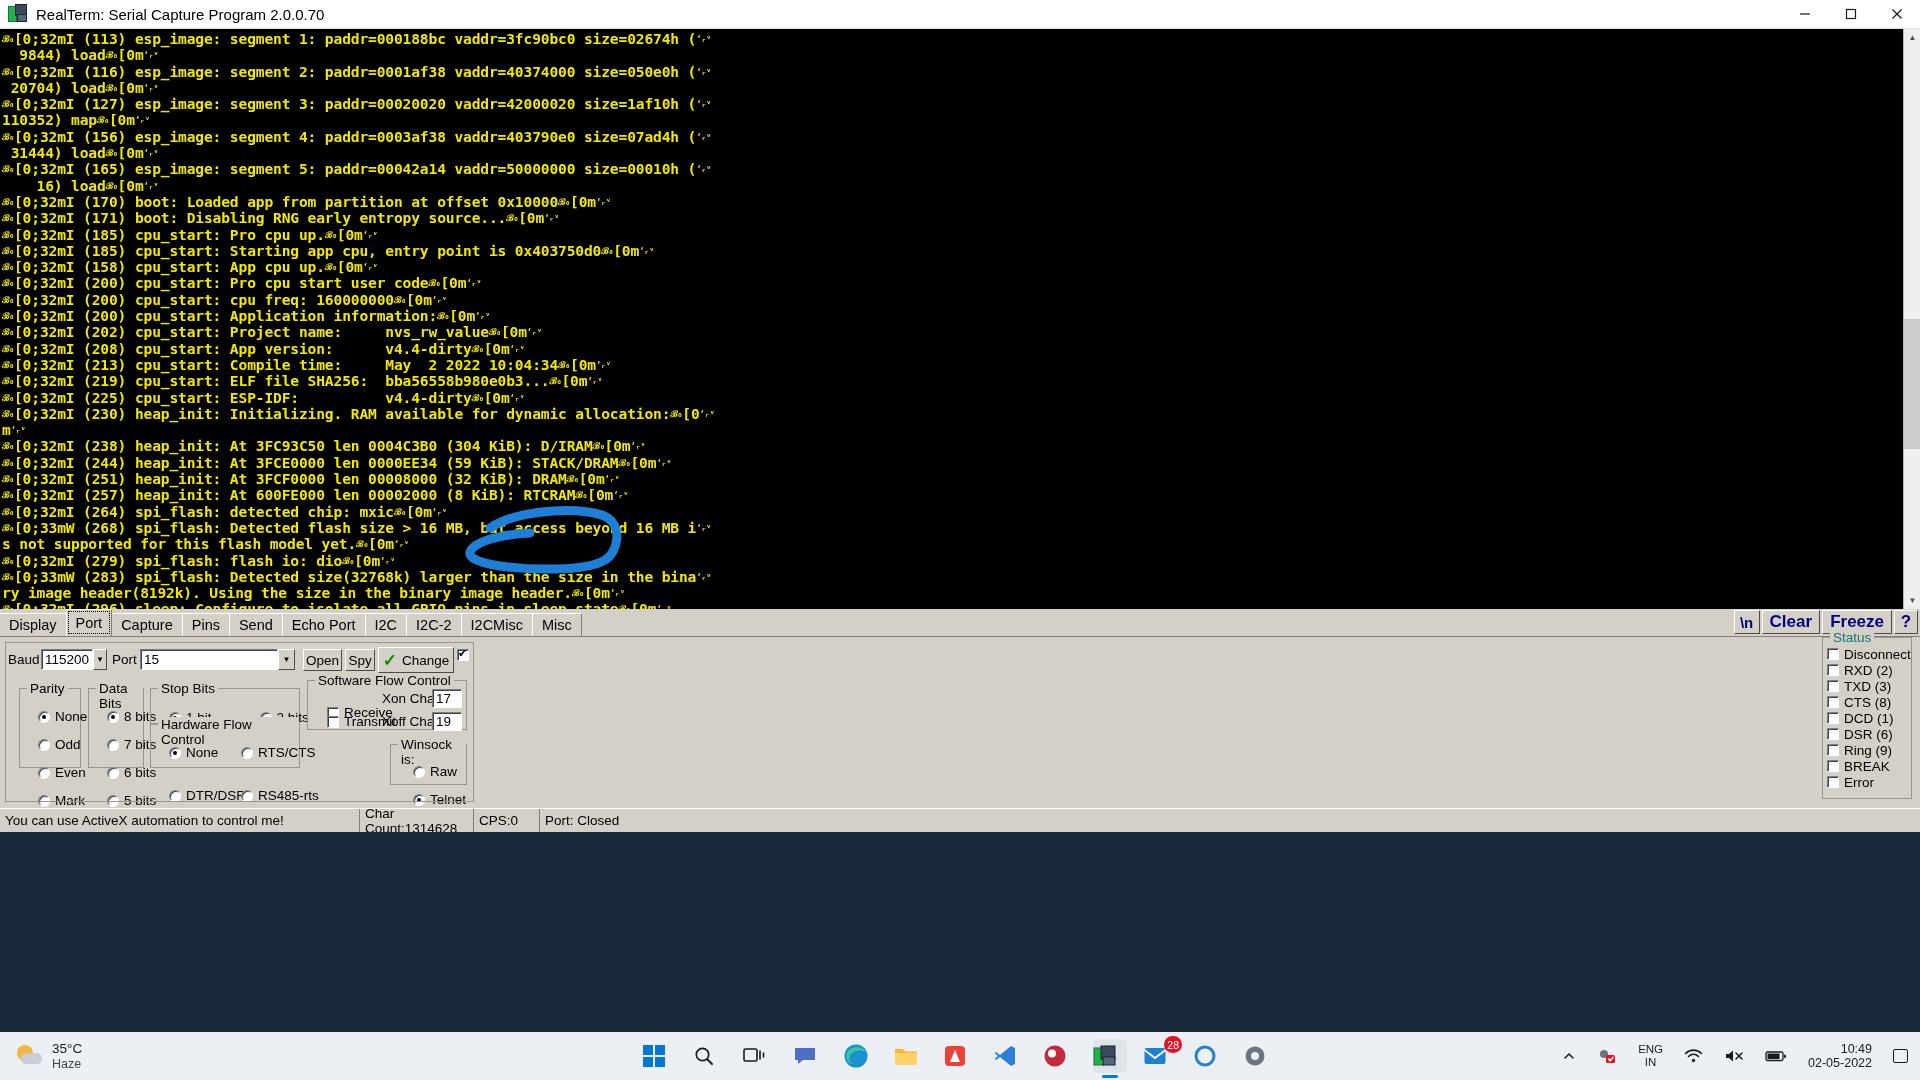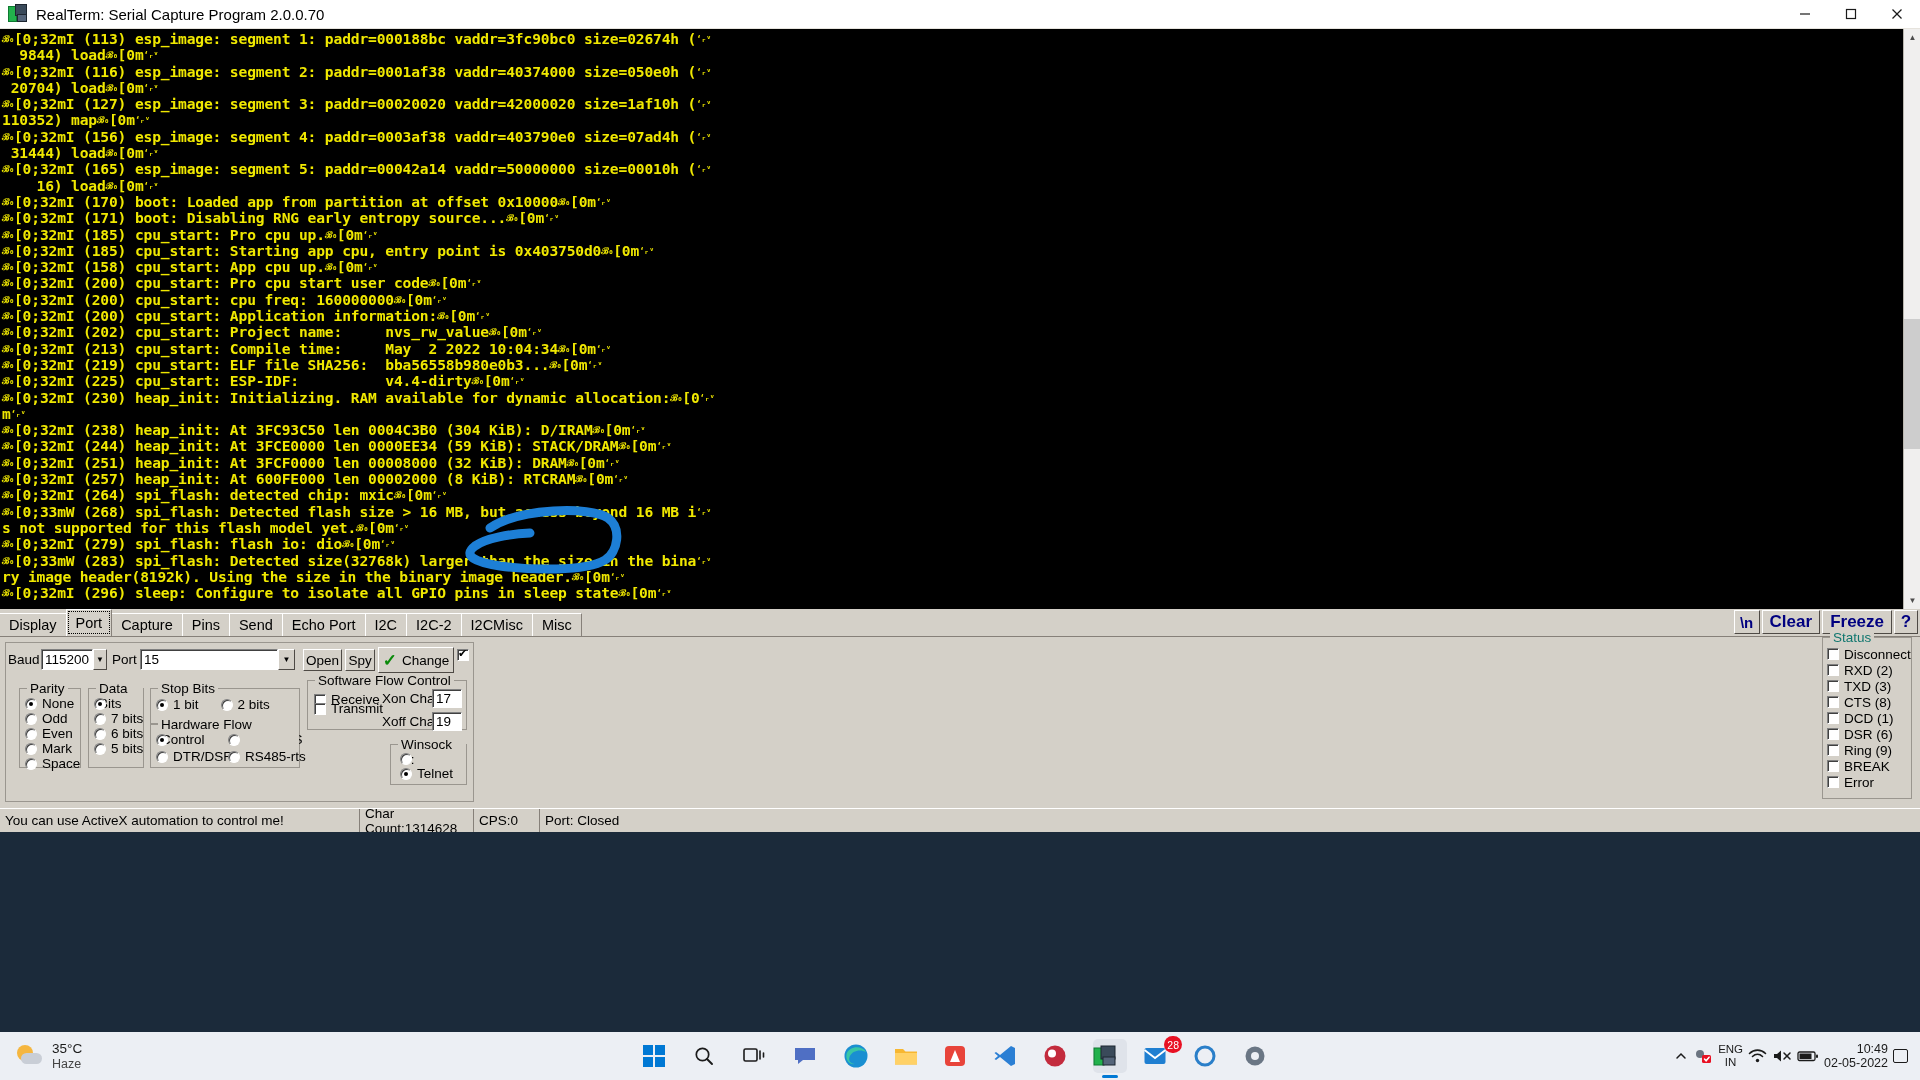--- a/index.html
+++ b/index.html
@@ -172,21 +172,21 @@
     position: absolute;
     border: 1px solid #9a968f;
     border-top-color: #9a968f;
   }
   .group > .gtitle {
     position: absolute; top: -8px; left: 7px;
     background: #d4d0c8; padding: 0 3px;
     font-size: 13.5px; color: #000;
   }
 
-  .radio-row, .check-row { display: flex; align-items: center; margin: 0; }
+  .radio-row, .check-row { display: flex; align-items: center; margin: 13px; }
   .radio {
     width: 12px; height: 12px; border-radius: 50%;
     background: #fff;
     border: 1px solid; border-color: #808080 #ffffff #ffffff #808080;
     box-shadow: inset 1px 1px 0 #404040;
     margin-right: 5px; flex: none;
     position: relative;
   }
   .radio.on::after {
     content: ''; position: absolute; left: 3px; top: 3px;
@@ -280,21 +280,21 @@
     padding: 0 3px;
   }
   .winlogo {
     width: 22px; height: 22px;
     display: grid; grid-template-columns: 1fr 1fr; grid-template-rows: 1fr 1fr;
     gap: 2.5px;
   }
   .winlogo span { background: #0078d4; display: block; }
 
   .tb-right {
-    margin-left: auto; display: flex; align-items: center; gap: 5px;
+    margin-left: auto; display: flex; align-items: center; gap: 21px;
     padding-right: 12px; height: 48px;
   }
   .tr-ico { display: flex; align-items: center; justify-content: center; color: #1b1b1b; }
   .lang { line-height: 1.1; text-align: center; font-size: 11.5px; color: #1b1b1b; }
   .clock { line-height: 1.15; text-align: right; font-size: 12.5px; color: #1b1b1b; }
   .notif-sq {
     width: 15px; height: 14px; border: 1.6px solid #1b1b1b; border-radius: 2px;
   }
 </style>
 </head>
@@ -343,20 +343,21 @@
         <div class="tline">    16) load<span class="ctl">ℬ₀</span>[0m<span class="ctl">‘ᵣᵛ</span></div>
         <div class="tline"><span class="ctl">ℬ₀</span>[0;32mI (170) boot: Loaded app from partition at offset 0x10000<span class="ctl">ℬ₀</span>[0m<span class="ctl">‘ᵣᵛ</span></div>
         <div class="tline"><span class="ctl">ℬ₀</span>[0;32mI (171) boot: Disabling RNG early entropy source...<span class="ctl">ℬ₀</span>[0m<span class="ctl">‘ᵣᵛ</span></div>
         <div class="tline"><span class="ctl">ℬ₀</span>[0;32mI (185) cpu_start: Pro cpu up.<span class="ctl">ℬ₀</span>[0m<span class="ctl">‘ᵣᵛ</span></div>
         <div class="tline"><span class="ctl">ℬ₀</span>[0;32mI (185) cpu_start: Starting app cpu, entry point is 0x403750d0<span class="ctl">ℬ₀</span>[0m<span class="ctl">‘ᵣᵛ</span></div>
         <div class="tline"><span class="ctl">ℬ₀</span>[0;32mI (158) cpu_start: App cpu up.<span class="ctl">ℬ₀</span>[0m<span class="ctl">‘ᵣᵛ</span></div>
         <div class="tline"><span class="ctl">ℬ₀</span>[0;32mI (200) cpu_start: Pro cpu start user code<span class="ctl">ℬ₀</span>[0m<span class="ctl">‘ᵣᵛ</span></div>
         <div class="tline"><span class="ctl">ℬ₀</span>[0;32mI (200) cpu_start: cpu freq: 160000000<span class="ctl">ℬ₀</span>[0m<span class="ctl">‘ᵣᵛ</span></div>
         <div class="tline"><span class="ctl">ℬ₀</span>[0;32mI (200) cpu_start: Application information:<span class="ctl">ℬ₀</span>[0m<span class="ctl">‘ᵣᵛ</span></div>
         <div class="tline"><span class="ctl">ℬ₀</span>[0;32mI (202) cpu_start: Project name:     nvs_rw_value<span class="ctl">ℬ₀</span>[0m<span class="ctl">‘ᵣᵛ</span></div>
+        <div class="tline"><span class="ctl">ℬ₀</span>[0;32mI (208) cpu_start: App version:      v4.4-dirty<span class="ctl">ℬ₀</span>[0m<span class="ctl">‘ᵣᵛ</span></div>
         <div class="tline"><span class="ctl">ℬ₀</span>[0;32mI (213) cpu_start: Compile time:     May  2 2022 10:04:34<span class="ctl">ℬ₀</span>[0m<span class="ctl">‘ᵣᵛ</span></div>
         <div class="tline"><span class="ctl">ℬ₀</span>[0;32mI (219) cpu_start: ELF file SHA256:  bba56558b980e0b3...<span class="ctl">ℬ₀</span>[0m<span class="ctl">‘ᵣᵛ</span></div>
         <div class="tline"><span class="ctl">ℬ₀</span>[0;32mI (225) cpu_start: ESP-IDF:          v4.4-dirty<span class="ctl">ℬ₀</span>[0m<span class="ctl">‘ᵣᵛ</span></div>
         <div class="tline"><span class="ctl">ℬ₀</span>[0;32mI (230) heap_init: Initializing. RAM available for dynamic allocation:<span class="ctl">ℬ₀</span>[0<span class="ctl">‘ᵣᵛ</span></div>
         <div class="tline">m<span class="ctl">‘ᵣᵛ</span></div>
         <div class="tline"><span class="ctl">ℬ₀</span>[0;32mI (238) heap_init: At 3FC93C50 len 0004C3B0 (304 KiB): D/IRAM<span class="ctl">ℬ₀</span>[0m<span class="ctl">‘ᵣᵛ</span></div>
         <div class="tline"><span class="ctl">ℬ₀</span>[0;32mI (244) heap_init: At 3FCE0000 len 0000EE34 (59 KiB): STACK/DRAM<span class="ctl">ℬ₀</span>[0m<span class="ctl">‘ᵣᵛ</span></div>
         <div class="tline"><span class="ctl">ℬ₀</span>[0;32mI (251) heap_init: At 3FCF0000 len 00008000 (32 KiB): DRAM<span class="ctl">ℬ₀</span>[0m<span class="ctl">‘ᵣᵛ</span></div>
         <div class="tline"><span class="ctl">ℬ₀</span>[0;32mI (257) heap_init: At 600FE000 len 00002000 (8 KiB): RTCRAM<span class="ctl">ℬ₀</span>[0m<span class="ctl">‘ᵣᵛ</span></div>
         <div class="tline"><span class="ctl">ℬ₀</span>[0;32mI (264) spi_flash: detected chip: mxic<span class="ctl">ℬ₀</span>[0m<span class="ctl">‘ᵣᵛ</span></div>

